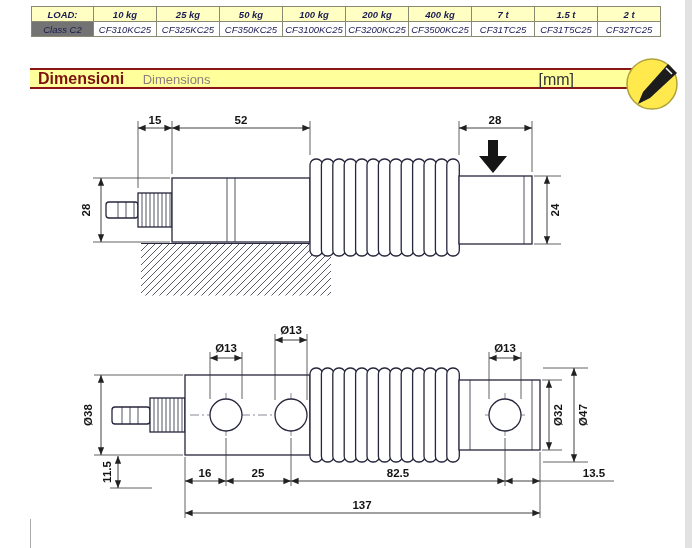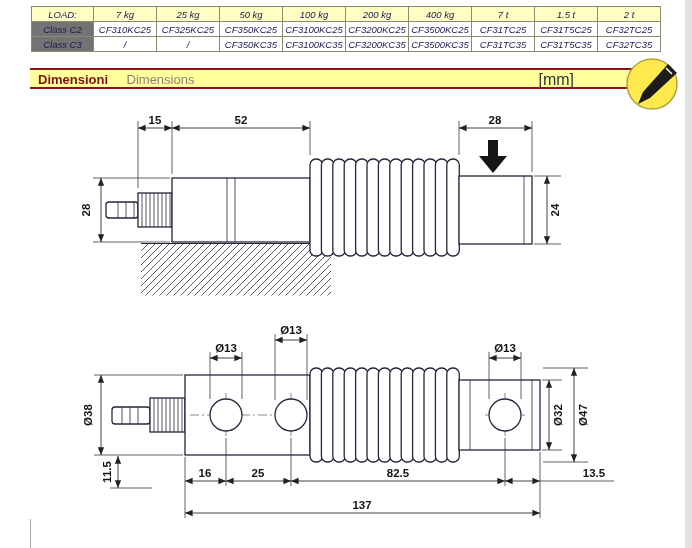--- a/index.html
+++ b/index.html
@@ -7,27 +7,27 @@
   body { font-family:"Liberation Sans", sans-serif; background:#ffffff; }
   .page { position:relative; width:692px; height:548px; background:#ffffff; overflow:hidden; }
 
   .scan-edge { position:absolute; right:0; top:0; width:7px; height:548px; background:#e2e2e2; }
   .page-border-left { position:absolute; left:30px; top:519px; width:1px; height:29px; background:#aaaaaa; }
 
   
   .load-table { position:absolute; left:31px; top:6px; width:629px; border-collapse:collapse; table-layout:fixed; }
   .load-table td { border:1px solid #8a8a72; font-size:9.5px; color:#1a1a52; text-align:center;
                    height:15px; background:#ffffff; white-space:nowrap; overflow:hidden;font-style:italic; }
-  .load-table tr.load-row td { background:#ffffc4; font-style:italic; }
+  .load-table tr.load-row td { background:#ffffc4; font-style:italic;font-weight:bold; }
   .load-table td.lbl { background:#737373; font-style:italic; }
 
   
   .dim-header { position:absolute; left:30px; top:68px; width:630px; height:21px; background:#ffff9c;
                 border-top:2px solid #8b1515; border-bottom:2px solid #8b1515; line-height:17px; }
-  .t-it { font-size:13px; font-weight:bold; color:#7c1212; margin-left:8px; }
+  .t-it { font-size:16px; font-weight:bold; color:#7c1212; margin-left:8px; }
   .t-en { font-size:13px; color:#8f7d7d; margin-left:14px; }
   .unit { position:absolute; right:86px; top:1px; font-size:16px; color:#333333; }
 
   svg.drawing, svg.stamp { position:absolute; }
 
   
   .part  { fill:#ffffff; stroke:#26263c; stroke-width:1.3; }
   .pline { stroke:#26263c; stroke-width:1.2; fill:none; }
   .tline { stroke:#26263c; stroke-width:0.8; }
   .cline { stroke:#3a3a50; stroke-width:0.6; stroke-dasharray:9 3 2 3; }
@@ -49,21 +49,21 @@
       <col style="width:63px">
         <col style="width:63px">
         <col style="width:63px">
         <col style="width:63px">
       <col style="width:63px">
         <col style="width:63px">
     </colgroup>
     <tbody>
       <tr class="load-row">
         <td class="lbl">LOAD:</td>
-        <td>7 kg</td>
+        <td>10 kg</td>
         <td>25 kg</td>
         <td>50 kg</td>
         <td>100 kg</td>
         <td>200 kg</td>
         <td>400 kg</td>
         <td>7 t</td>
         <td>1.5 t</td>
         <td>2 t</td>
       </tr>
       <tr>
@@ -71,32 +71,20 @@
         <td>CF310KC25</td>
         <td>CF325KC25</td>
         <td>CF350KC25</td>
         <td>CF3100KC25</td>
         <td>CF3200KC25</td>
         <td>CF3500KC25</td>
         <td>CF31TC25</td>
         <td>CF31T5C25</td>
         <td>CF32TC25</td>
       </tr>
-      <tr>
-        <td class="lbl">Class C3</td>
-        <td>/</td>
-        <td>/</td>
-        <td>CF350KC35</td>
-        <td>CF3100KC35</td>
-        <td>CF3200KC35</td>
-        <td>CF3500KC35</td>
-        <td>CF31TC35</td>
-        <td>CF31T5C35</td>
-        <td>CF32TC35</td>
-      </tr>
     </tbody>
   </table>
 
   <div class="dim-header">
     <span class="t-it">Dimensioni</span>
     <span class="t-en">Dimensions</span>
     <span class="unit">[mm]</span>
   </div>
 
   <svg class="stamp" style="left:616px; top:56px; width:70px; height:58px;" viewBox="0 0 70 58">

